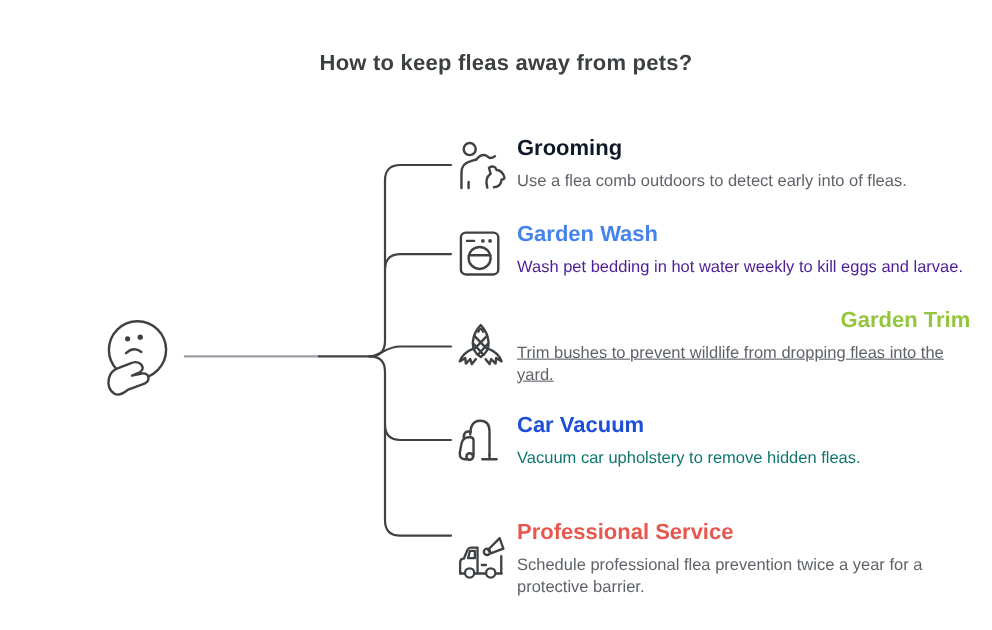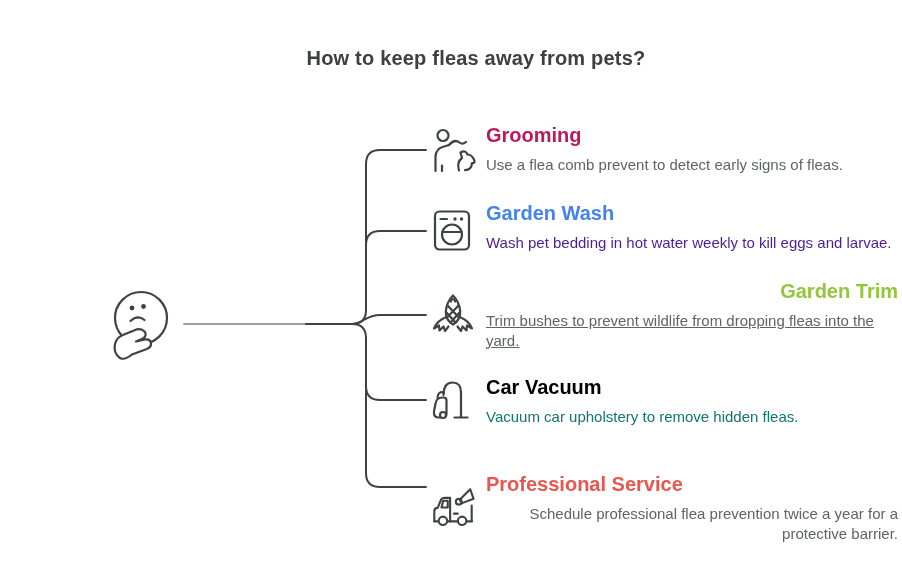--- a/index.html
+++ b/index.html
@@ -1,21 +1,21 @@
 <!DOCTYPE html>
 <html><head>
 <meta charset="utf-8">
 <style>
   html,body{margin:0;padding:0;}
   body{
     width:902px;height:573px;position:relative;overflow:hidden;
     background:#ffffff;
     font-family:"Liberation Sans", sans-serif;
   }
-  .canvas{position:absolute;inset:0;margin-left:16px;}
+  .canvas{position:absolute;inset:0;}
   .page-title{
     position:absolute;top:47px;left:20px;width:880px;
     text-align:center;font-size:20px;font-weight:bold;margin:0;
     letter-spacing:0.2px;
   }
   .connector{position:absolute;top:0;left:0;pointer-events:none;}
   .thinker{position:absolute;left:86px;top:284px;width:80px;height:84px;}
   .item{position:absolute;left:414px;width:470px;}
   .item-icon{position:absolute;left:0;width:46px;height:46px;}
   .item-text{margin-left:56px;width:412px;}
@@ -65,22 +65,22 @@
           <circle cx="13" cy="8.5" r="5.5"></circle>
           <path d="M5.5,44 V30 Q5.5,21.5 14,19.5 L19,18"></path>
           <path d="M19,18 Q24.5,11.5 29.5,15.5 Q32.5,18 36,15"></path>
           <path d="M12,44 V38.5"></path>
           <path d="M29,43.5 Q26.5,35 32,31 L30.5,25.5 Q35.5,22.5 37.5,27.5
                    Q41,27.5 43.5,31.5 L44.5,34 Q45,36 42,36.2 Q41.5,43 35,43.2"></path>
         </g>
       </svg>
     </div>
     <div class="item-text">
-      <div class="item-title" style="color: #be185d;">Grooming</div>
-      <div class="item-desc" style="color: rgb(95, 99, 104);">Use a flea comb prevent to detect early signs of fleas.</div>
+      <div class="item-title" style="color: #0f172a;">Grooming</div>
+      <div class="item-desc" style="color: rgb(95, 99, 104);">Use a flea comb outdoors to detect early into of fleas.</div>
     </div>
   </div>
 
   <div class="item" style="top:201px">
     <div class="item-icon" style="top:7px">
       <svg class="icon-svg" viewBox="0 0 46 46" fill="none">
         <g stroke-width="2.2" stroke-linecap="round" stroke-linejoin="round" stroke="#3f4245">
           <rect x="5" y="3.5" width="34" height="38" rx="4.5"></rect>
           <path d="M10.5,11 H17"></path>
           <circle cx="22" cy="26.5" r="10"></circle>
@@ -123,21 +123,21 @@
           <path d="M13.5,18 Q13.5,5.5 22.5,5.5 Q31,5.5 31,15 V36.5"></path>
           <path d="M24.5,40.5 H37.5 M31,36.5 V40.5"></path>
           <path d="M8.5,40.5 Q3.5,40.5 4,34.5 L5.5,26.5 Q6.5,20.5 12.5,20.5 H13.5
                    Q16.5,20.5 16.5,23.5 V36.5 Q16.5,40.5 12.5,40.5 Z"></path>
           <path d="M7.5,20.5 Q8,14 14,15.5"></path>
           <circle cx="13" cy="38" r="3" fill="#ffffff"></circle>
         </g>
       </svg>
     </div>
     <div class="item-text">
-      <div class="item-title" style="color: #000000;">Car Vacuum</div>
+      <div class="item-title" style="color: #1d4ed8;">Car Vacuum</div>
       <div class="item-desc" style="color: #0f766e;">Vacuum car upholstery to remove hidden fleas.</div>
     </div>
   </div>
 
   <div class="item" style="top:472px">
     <div class="item-icon" style="top:11px">
       <svg class="icon-svg" viewBox="0 0 48 46" fill="none">
         <g stroke-width="2.2" stroke-linecap="round" stroke-linejoin="round" stroke="#3f4245">
           <path d="M31,16.5 L42,5.5 L45.5,15.5 L33.5,20 Z"></path>
           <circle cx="30" cy="18.5" r="3"></circle>
@@ -145,17 +145,17 @@
           <path d="M4.5,39 H44 M43.5,39 V22.5"></path>
           <path d="M12,24.5 L13.8,17.5 H18.5 V24.5 Z"></path>
           <path d="M25,31 H29"></path>
           <circle cx="13.5" cy="38.5" r="4.4" fill="#ffffff"></circle>
           <circle cx="33.5" cy="38.5" r="4.4" fill="#ffffff"></circle>
         </g>
       </svg>
     </div>
     <div class="item-text">
       <div class="item-title" style="color: rgb(232, 86, 78);">Professional Service</div>
-      <div class="item-desc" style="color: rgb(95, 99, 104); text-align: right;">Schedule professional flea prevention twice a year for a protective barrier.</div>
+      <div class="item-desc" style="color: rgb(95, 99, 104);">Schedule professional flea prevention twice a year for a protective barrier.</div>
     </div>
   </div>
 
 </div>
 
 </body></html>

